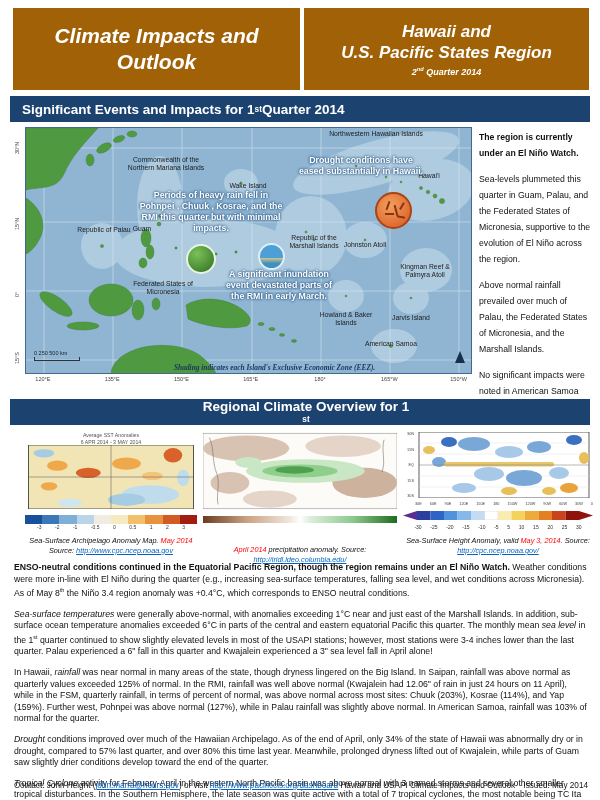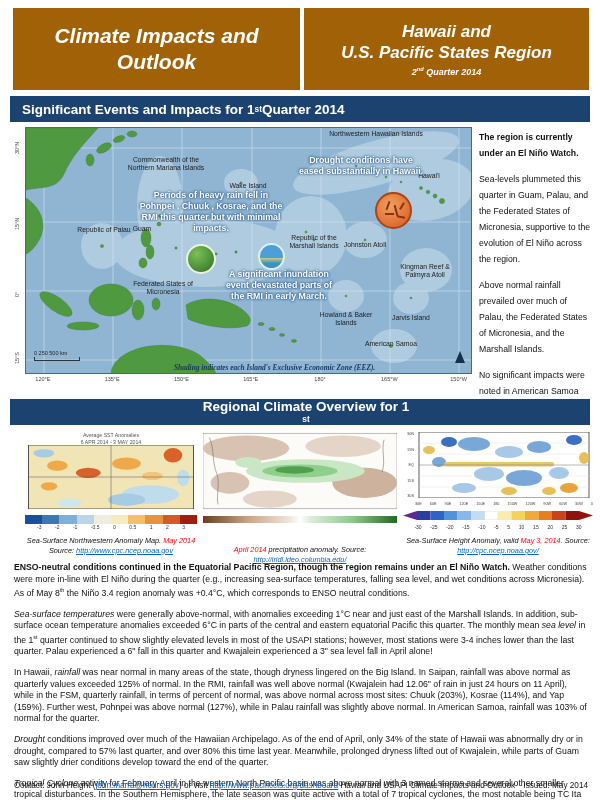--- a/index.html
+++ b/index.html
@@ -261,21 +261,21 @@
         <span>-3</span>
         <span>-2</span>
         <span>-1</span>
         <span>-0.5</span>
         <span>0</span>
         <span>0.5</span>
         <span>1</span>
         <span>2</span>
         <span>3</span>
       </div>
-    <div class="caption"><span>Sea-Surface Northwestern Anomaly Map. </span><span class="run-r">May 2014</span><span>  Source: </span><span class="run-l">http://www.cpc.ncep.noaa.gov</span></div>
+    <div class="caption"><span>Sea-Surface Archipelago Anomaly Map. </span><span class="run-r">May 2014</span><span>  Source: </span><span class="run-l">http://www.cpc.ncep.noaa.gov</span></div>
   </div>
 
   <div class="fig" id="fig2">
     <svg width="194" height="78" viewBox="0 0 180 70">
       <rect width="180" height="70" fill="#fdfbf7" stroke="#999" stroke-width="0.6"></rect>
       <ellipse cx="40" cy="14" rx="40" ry="12" fill="#d8c2b2"></ellipse>
       <ellipse cx="130" cy="12" rx="35" ry="10" fill="#e4d5c8"></ellipse>
       <ellipse cx="150" cy="46" rx="30" ry="14" fill="#cdb29e"></ellipse>
       <ellipse cx="25" cy="46" rx="18" ry="10" fill="#d8c2b2"></ellipse>
       <ellipse cx="62" cy="61" rx="25" ry="8" fill="#e4d5c8"></ellipse>

